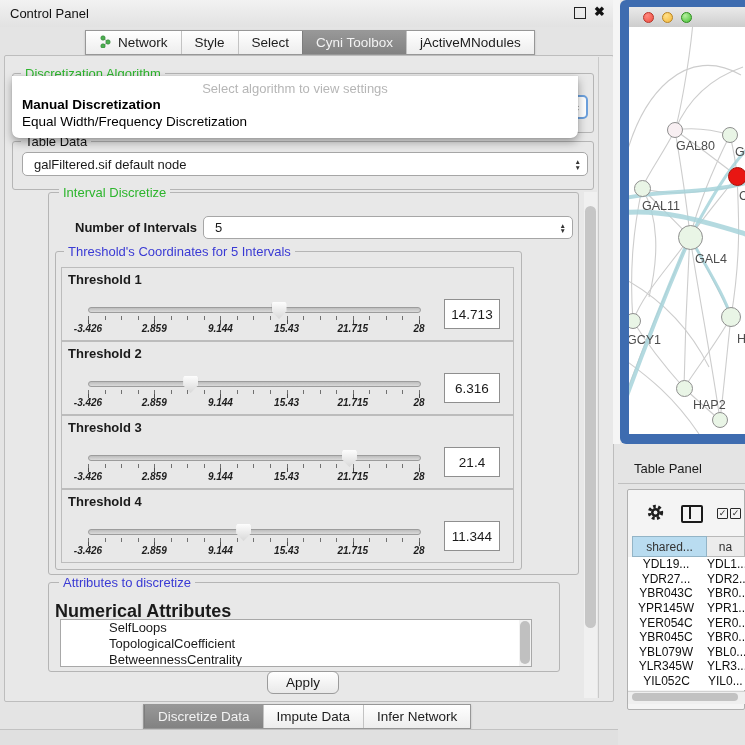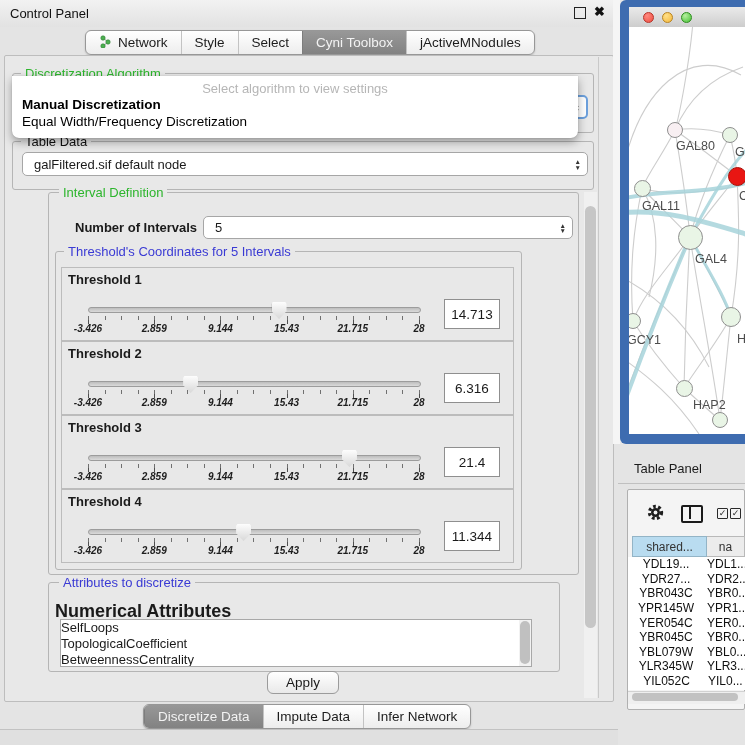--- a/index.html
+++ b/index.html
@@ -7,21 +7,21 @@
        font-family:"Liberation Sans",sans-serif;background:#e8e8e8;color:#1a1a1a;}
   .abs{position:absolute;}
 
   
   #cp{left:0;top:0;width:618px;height:745px;background:#e4e4e4;}
   #cp-header{left:0;top:0;width:618px;height:27px;background:linear-gradient(#f2f2f2,#e2e2e2);}
   #cp-title{left:10px;top:6px;font-size:13px;color:#111;}
   #win-float{left:574px;top:7px;width:10px;height:10px;border:1.5px solid #222;}
   #win-close{left:594px;top:4px;font-size:13px;font-weight:bold;color:#111;}
 
-  .seg-group{display:flex;height:23px;border:1px solid #979797;border-radius:6px;overflow:hidden;
+  .seg-group{display:flex;height:23px;border:1px solid #979797;border-radius:0;overflow:hidden;
              background:linear-gradient(#ffffff,#ededed);box-shadow:0 1px 2px rgba(0,0,0,.18);}
   .seg{display:flex;align-items:center;padding:0 13px;font-size:13.5px;color:#1c1c1c;border-left:1px solid #c3c3c3;}
   .seg:first-child{border-left:none;}
   .seg.sel{background:linear-gradient(#989898,#828282);color:#f3f3f3;border-left:1px solid #7d7d7d;}
   #top-tabs{left:85px;top:30px;}
   #bottom-tabs{left:143px;top:704px;}
   .net-ico{margin-right:6px;}
 
   #cp-body{left:4px;top:55px;width:608px;height:645px;border:1px solid #bdbdbd;background:#e8e8e8;border-radius:2px;}
   #cp-inner-line{left:598px;top:57px;width:1px;height:641px;background:#c9c9c9;}
@@ -72,21 +72,21 @@
            repeating-linear-gradient(90deg,#4f4f4f 0 1px,transparent 1px 66.2px);
          background-size:100% 4px,100% 8px;background-repeat:no-repeat;}
   .tick-labels{position:absolute;left:0;top:23px;width:331px;height:12px;font-style:italic;}
   .tick-label{position:absolute;transform:translateX(-50%);font-size:10px;font-weight:bold;color:#1d1d1d;white-space:nowrap;}
   .th-value{position:absolute;left:382px;top:31px;width:54px;height:28px;background:#fff;border:1px solid #8f8f8f;
             font-size:13.5px;display:flex;align-items:center;justify-content:center;}
 
   
   #attr-head{left:55px;top:601px;font-size:18px;font-weight:bold;}
   #attr-list{left:60px;top:619px;width:472px;height:48px;background:#fff;border:1px solid #a8a8a8;overflow:hidden;box-sizing:border-box;}
-  .attr-item{font-size:13px;line-height:16px;white-space:nowrap;}
+  .attr-item{font-size:13px;line-height:16px;white-space:nowrap;margin-left:48px;}
   #attr-sb{left:519px;top:620px;width:12px;height:46px;background:#f2f2f2;}
   #attr-sb-thumb{left:520px;top:621px;width:10px;height:43px;background:#c0c0c0;border-radius:5px;}
 
   #apply-btn{left:267px;top:671px;width:70px;height:21px;border:1px solid #9b9b9b;border-radius:6px;
              background:linear-gradient(#ffffff,#e9e9e9);font-size:13.5px;display:flex;align-items:center;justify-content:center;}
 
   
   #cp-sb{left:584px;top:192px;width:13px;height:506px;background:#f0f0f0;}
   #cp-sb-thumb{left:585px;top:206px;width:11px;height:422px;background:#c6c6c6;border-radius:6px;z-index:3;}
 
@@ -183,21 +183,21 @@
   </div>
   <div class="abs combo" id="combo-table">
     <span>galFiltered.sif default node</span>
     <span class="stepper">
         <span>▲</span>
         <span>▼</span>
       </span>
   </div>
 
   <div class="abs group" id="g-interval">
-    <span class="legend legend-green" style="left:10px;">Interval Definition</span>
+    <span class="legend legend-green" style="left:10px;">Interval Discretize</span>
   </div>
   <span class="abs" id="noi-label">Number of Intervals</span>
   <div class="abs combo" id="combo-noi">
     <span>5</span>
     <span class="stepper">
         <span>▲</span>
         <span>▼</span>
       </span>
   </div>
 

